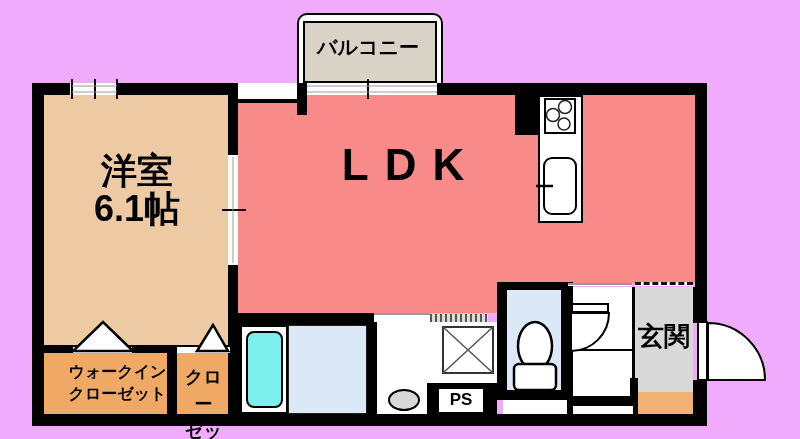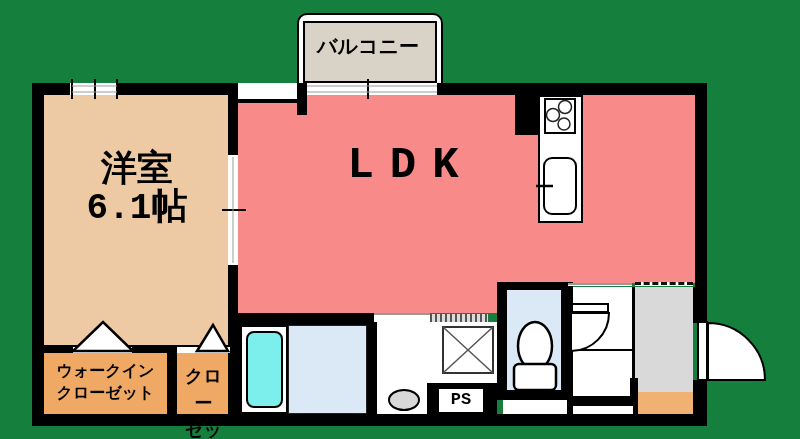--- a/index.html
+++ b/index.html
@@ -1,17 +1,17 @@
 <!DOCTYPE html>
 <html style="--wall: #000000; --ldk: #f98a8a; --western_room: #edcaa4; --closet: #f0a965; --entrance_floor: #d9d9d9; --entrance_step: #f0b172; --balcony: #d9d3c7; --wet_room: #dbe9f6; --bathtub: #7ceeec; --fixture_gray: #d8d8d8;"><head>
 <meta charset="utf-8">
 <style>
   html,body{margin:0;padding:0;background:#fff;}
-  #plan{position:relative;width:800px;height:439px;background:#15803d;overflow:hidden;
-        font-family:Liberation Mono, monospace;font-weight:bold;color:#000;}
+  #plan{position:relative;width:800px;height:439px;background:#f0abfc;overflow:hidden;
+        font-family:Liberation Sans, sans-serif;font-weight:bold;color:#000;}
   .abs{position:absolute;}
   .wall{position:absolute;background:var(--wall);}
   .room{position:absolute;}
   .lbl{position:absolute;text-align:center;font-weight:bold;line-height:1.05;}
   svg.overlay{position:absolute;left:0;top:0;pointer-events:none;}
 </style>
 </head>
 <body>
 
 <div id="plan">
@@ -130,23 +130,24 @@
     </g>
   </svg>
 
   <div class="lbl" style="left:44px;top:152px;width:186px;font-size:36px;">
     <div>洋室</div>
     <div>6.1帖</div>
   </div>
   <div class="lbl" style="left:238px;top:142px;width:260px;margin-left:35px;">
     <div style="font-size:44px;letter-spacing:16px;margin-left:16px;">LDK</div>
   </div>
-  <div class="lbl" style="left:44px;top:361px;width:123px;font-size:16px;line-height:1.4;">
+  <div class="lbl" style="left:44px;top:361px;width:123px;font-size:16px;line-height:1.4;padding-left:12px;">
     <div>ウォークイン</div>
     <div>クローゼット</div>
   </div>
   <div class="lbl" style="left:177px;top:364px;width:53px;font-size:18px;line-height:1.5;">
     <div>クロー</div>
     <div>ゼット</div>
   </div>
+  <div class="lbl" style="left:633px;top:323px;width:62px;font-size:26px;">玄関</div>
   <div class="lbl" style="left:439px;top:391px;width:44px;font-size:17px;">PS</div>
 
 </div>
 
 </body></html>

